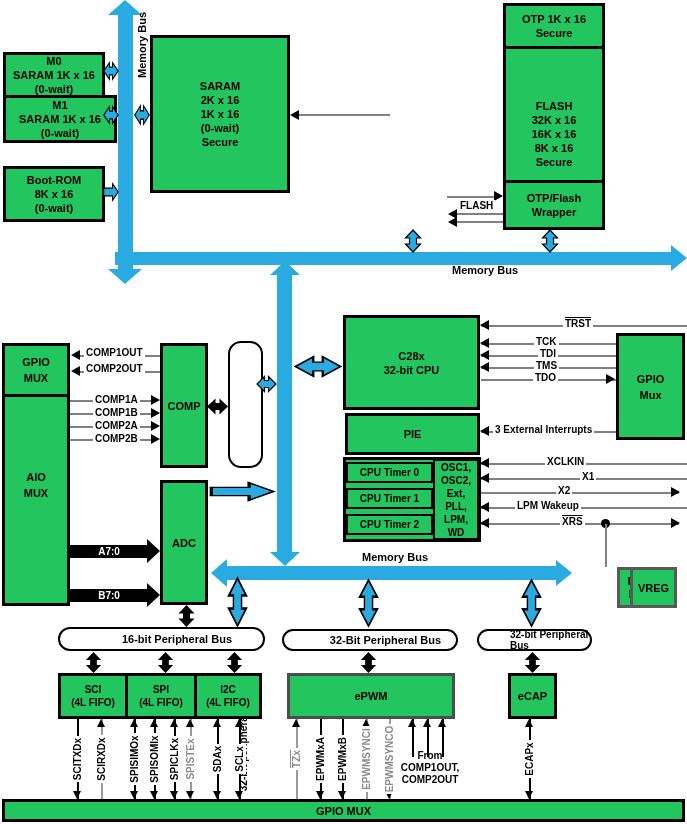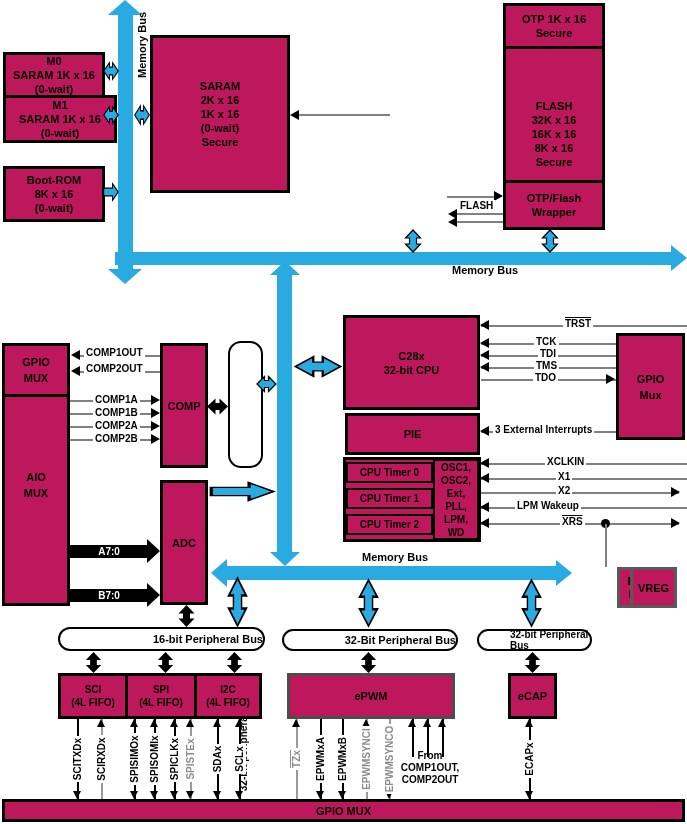--- a/index.html
+++ b/index.html
@@ -1,27 +1,27 @@
 <!DOCTYPE html>
 <html><head>
 <meta charset="utf-8">
 <title>MCU Functional Block Diagram</title>
 <style>
   html,body{margin:0;padding:0;background:#fff;}
   .stage{position:relative;width:687px;height:824px;background:#fff;
          font-family:"Liberation Sans",sans-serif;overflow:hidden;}
   .abs{position:absolute;}
-  .box{position:absolute;background:#be185d;border:3px solid #000;box-sizing:border-box;
+  .box{position:absolute;background:#22c55e;border:3px solid #000;box-sizing:border-box;
        display:flex;flex-direction:column;align-items:center;justify-content:center;
        text-align:center;font-weight:bold;color:#000;}
   .b2{border-width:2px;}
   .gray-border{border-color:#4d4d4d;}
   .pb-border{border-color:#595959;}
   .pill{position:absolute;background:#fff;border:2px solid #000;border-radius:13px;
-        box-sizing:border-box;display:flex;align-items:center;justify-content:flex-end;
+        box-sizing:border-box;display:flex;align-items:center;justify-content:center;
         font-weight:bold;font-size:11px;color:#000;padding-left:31px;}
   .fs11{font-size:11px;line-height:14px;}
   .fs10{font-size:10px;line-height:12px;}
   .lh13{line-height:13px;}
   .lbl{position:absolute;font-weight:bold;color:#000;white-space:nowrap;
        font-size:10px;line-height:12px;background:#fff;padding:0 2px;}
   .ol{text-decoration:overline;}
   .muted{color:#8c8c8c;}
   .hline{position:absolute;height:1.5px;background:#808080;}
   .vline{position:absolute;width:1.5px;background:#808080;}
@@ -269,21 +269,21 @@
   <div class="hline" style="left:481px;top:431px;width:135px;"></div>
   <div class="tri tl" style="left:480px;top:426px;"></div>
   <div class="lbl" style="left:493px;top:424px;">3 External Interrupts</div>
 
   <div class="hline" style="left:481px;top:463px;width:206px;"></div>
   <div class="tri tl" style="left:480px;top:458px;"></div>
   <div class="lbl" style="left:545px;top:456px;">XCLKIN</div>
 
   <div class="hline" style="left:481px;top:478px;width:206px;"></div>
   <div class="tri tl" style="left:480px;top:473px;"></div>
-  <div class="lbl" style="left:556px;top:471px;">X1</div>
+  <div class="lbl" style="left:580px;top:471px;">X1</div>
 
   <div class="hline" style="left:481px;top:492px;width:198px;"></div>
   <div class="tri tr" style="left:671px;top:487px;"></div>
   <div class="lbl" style="left:556px;top:485px;">X2</div>
 
   <div class="hline" style="left:481px;top:507px;width:206px;"></div>
   <div class="tri tl" style="left:480px;top:502px;"></div>
   <div class="lbl" style="left:515px;top:500px;">LPM Wakeup</div>
 
   <div class="hline" style="left:481px;top:523px;width:198px;"></div>

